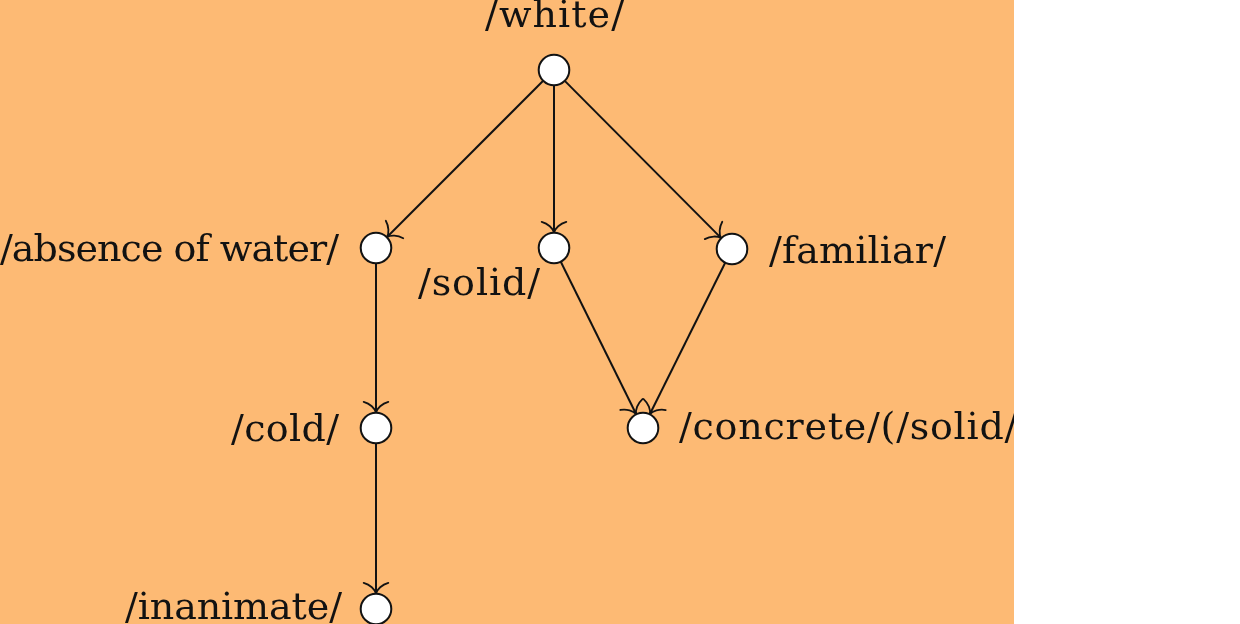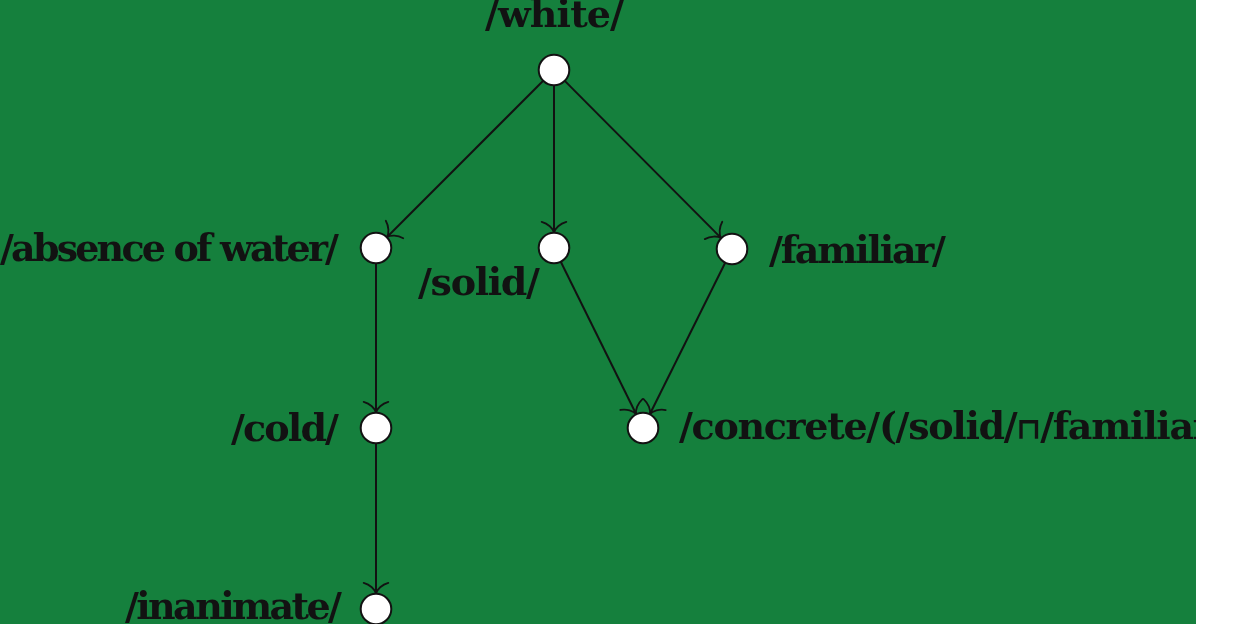--- a/index.html
+++ b/index.html
@@ -1,23 +1,22 @@
 <!DOCTYPE html>
 <html><head>
 <meta charset="utf-8">
 <style>
   html, body { margin: 0; padding: 0; background: #ffffff; }
   #stage {
     position: relative;
-    width: 1196px;
+    width: 1014px;
     height: 624px;
-    background: #15803d;
+    background: #fdba74;
     overflow: hidden;
     font-family: "DejaVu Serif", serif;
-    font-weight: bold;
   }
   svg[data-name="graph-canvas"] { display: block; will-change: transform; }
   .edge-line { fill: none; }
   .node-circle { fill: #ffffff; }
   .node-label {
     font-family: "DejaVu Serif", "DejaVu Sans", serif;
     font-size: 38px;
   }
 </style>
 </head>

